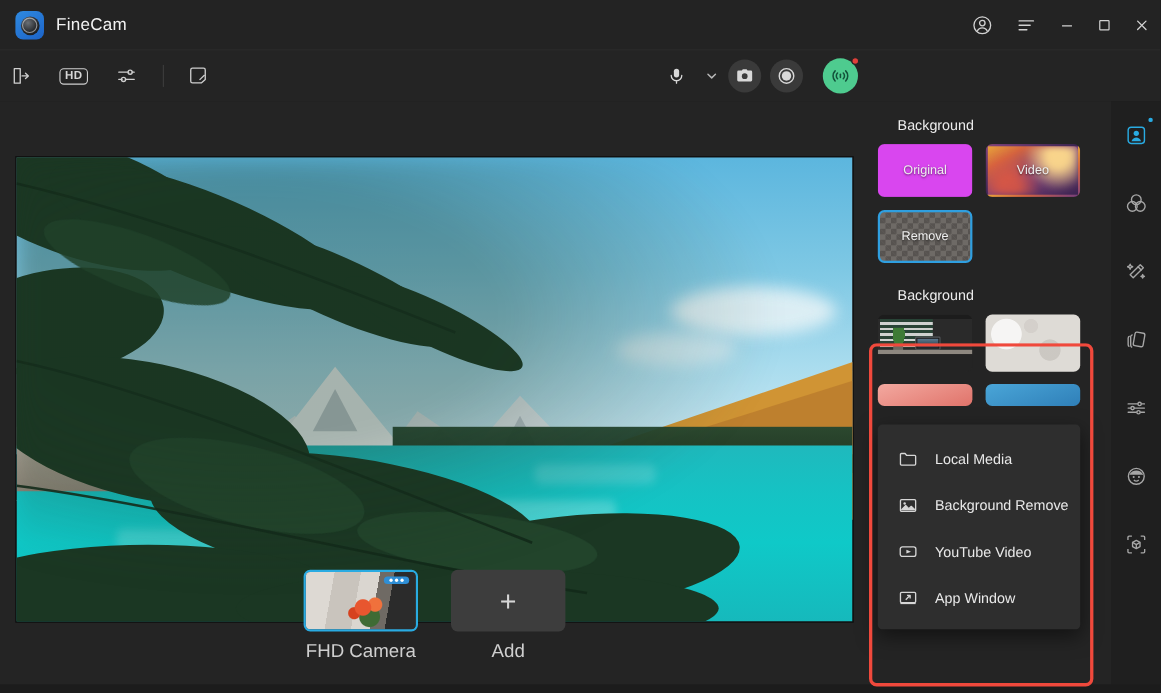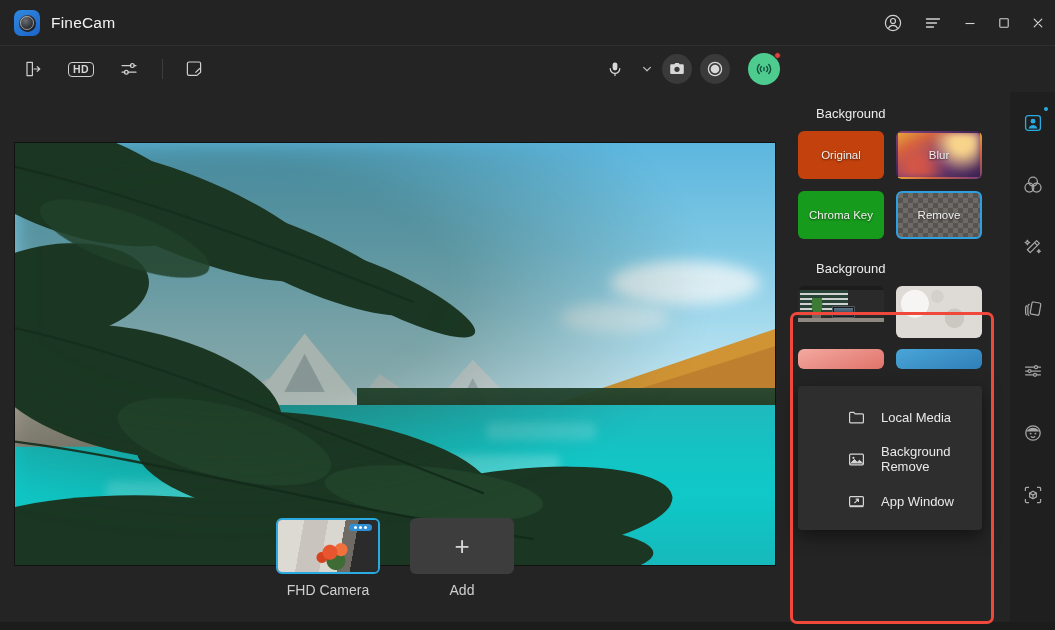--- a/index.html
+++ b/index.html
@@ -27,21 +27,21 @@
   .app-title{ font-size:15.5px; color:#f2f2f2; margin-left:11px; letter-spacing:.2px; }
   .tb-spacer{ flex:1; }
   .tb-btns{ display:flex; align-items:center; height:46px; }
   .tb-btn{ width:34px; height:46px; display:flex; align-items:center; justify-content:center;
            color:#d2d2d2; }
   .tb-btn svg{ display:block; }
   .tb-btn.wide{ width:40px; }
 
   
   .toolbar{ height:46px; flex:0 0 46px; display:flex; align-items:center; position:relative;
-            background:#242424; padding-left:16px; }
+            background:#242424; padding-left:2px; }
   .tool{ width:34px; height:30px; display:flex; align-items:center; justify-content:center;
          color:#cfcfcf; margin-right:14px; border-radius:5px; }
   .hd-badge{ border:1.6px solid #cfcfcf; border-radius:4px; font-size:10.5px; font-weight:bold;
              padding:1px 4px 1.5px; letter-spacing:.3px; line-height:1; color:#d6d6d6; }
   .tb-divider{ width:1px; height:20px; background:#3d3d3d; margin:0 14px 0 2px; }
 
   .tool-right{ position:absolute; left:600px; top:0; height:46px; display:flex; align-items:center; }
   .rbtn{ width:30px; height:30px; border-radius:50%; background:#3a3a3a; display:flex;
          align-items:center; justify-content:center; color:#d8d8d8; margin-right:8px; }
   .rbtn.flat{ background:transparent; }
@@ -76,21 +76,21 @@
 
   .sel-border{ position:absolute; inset:0; border:2px solid transparent; pointer-events:none; }
 
   
   .camstrip{ position:absolute; left:0; right:0; bottom:8px; height:96px;
              display:flex; justify-content:center; align-items:flex-start; gap:18px; }
   .camitem{ display:flex; flex-direction:column; align-items:center; width:116px; }
   .camthumb{ width:104px; height:56px; border-radius:6px; position:relative; overflow:hidden;
              border:2px solid transparent; background:#3a3a3a; }
   .camthumb.selected{ border-color:#29abe2; }
-  .camlabel{ font-size:14px; color:#cfcfcf; margin-top:8px; }
+  .camlabel{ font-size:17px; color:#cfcfcf; margin-top:8px; }
   .dots-badge{ position:absolute; top:4px; right:6px; background:#2f8fd6; border-radius:7px;
                padding:2px 5px; display:flex; gap:2px; align-items:center; }
   .dots-badge i{ width:3px; height:3px; background:#fff; border-radius:50%; display:block; }
   .addtile{ width:104px; height:56px; border-radius:6px; background:#3d3d3d;
             display:flex; align-items:center; justify-content:center; color:#d6d6d6; font-size:26px;
             font-weight:300; line-height:1; }
   .flowerthumb{ position:absolute; inset:0;
        background:
          radial-gradient(circle at 52% 62%, #e8562f 0 7px, transparent 8px),
          radial-gradient(circle at 63% 57%, #f0713c 0 6px, transparent 7px),
@@ -100,21 +100,21 @@
   }
 
   
   .rpanel{ width:220px; flex:0 0 220px; background:#242424; padding:14px 0 0 8px; position:relative; }
   .sec-title{ font-size:13px; color:#ececec; margin:0 0 10px 18px; }
   .sec-title.second{ margin-top:22px; }
   .row2{ display:flex; gap:12px; }
   .card{ width:86px; height:48px; border-radius:6px; position:relative; overflow:hidden;
          display:flex; align-items:center; justify-content:center; border:2px solid transparent; }
   .card span{ position:relative; z-index:3; font-size:11.5px; color:#f0f0f0; text-shadow:0 1px 2px rgba(0,0,0,.6); }
-  .card.original{ background:#c2410c; }
+  .card.original{ background:#d946ef; }
   .card.blur{ background:linear-gradient(150deg,#e8a23a 0%, #d4643f 22%, #7a3f7a 52%, #3a2350 100%); }
   .card.blur:before{ content:""; position:absolute; inset:0;
      background:radial-gradient(circle at 78% 22%, rgba(255,220,140,.95) 0 14%, transparent 42%),
                 radial-gradient(circle at 24% 82%, rgba(230,90,60,.8) 0 12%, transparent 40%);
      filter:blur(3px); }
   .card.chroma{ background:#179b1c; }
   .card.remove{ border-color:#2f9fe0;
      background-color:#6e6a66;
      background-image:linear-gradient(45deg,#575350 25%,transparent 25%,transparent 75%,#575350 75%),
                       linear-gradient(45deg,#575350 25%,transparent 25%,transparent 75%,#575350 75%);
@@ -146,21 +146,21 @@
        radial-gradient(circle at 68% 62%, rgba(190,186,180,.7) 0 14%, transparent 15%),
        radial-gradient(circle at 48% 20%, rgba(200,196,190,.6) 0 10%, transparent 11%);
      opacity:.8; }
   .bgthumb.partial{ height:20px; }
   .bg-pink{ background:linear-gradient(160deg,#f3a9a0,#e0736a); }
   .bg-blue{ background:linear-gradient(160deg,#4aa6d8,#2f7fb8); }
 
   
   .menu{ position:absolute; left:8px; top:294px; width:184px; background:#2e2e2e;
          border-radius:4px; padding:10px 0 8px; box-shadow:0 6px 18px rgba(0,0,0,.5); z-index:40; }
-  .mitem{ display:flex; align-items:center; height:42px; padding:0 0 0 16px; color:#e4e4e4;margin-left:31px; }
+  .mitem{ display:flex; align-items:center; height:42px; padding:0 0 0 16px; color:#e4e4e4; }
   .mitem .mi-ic{ width:22px; height:22px; display:flex; align-items:center; justify-content:center;
                  color:#d6d6d6; flex:0 0 22px; }
   .mitem .mi-tx{ font-size:13px; margin-left:14px; color:#e9e9e9; }
 
   .redbox{ position:absolute; left:790px; top:312px; width:204px; height:312px;
            border:3px solid #f0493c; border-radius:7px; z-index:60; pointer-events:none; }
 
   
   .rail{ width:45px; flex:0 0 45px; background:#1f1f1f; display:flex; flex-direction:column;
          align-items:center; padding-top:14px; position:relative; }
@@ -360,27 +360,24 @@
     </div>
 
     <div class="rpanel">
       <div class="sec-title">Background</div>
 
       <div class="row2" style="margin-bottom:12px;">
         <div class="card original">
           <span>Original</span>
         </div>
         <div class="card blur">
-          <span>Blur</span>
+          <span>Video</span>
         </div>
       </div>
       <div class="row2">
-        <div class="card chroma">
-          <span>Chroma Key</span>
-        </div>
         <div class="card remove">
           <span>Remove</span>
         </div>
       </div>
 
       <div class="sec-title second">Background</div>
 
       <div class="bgrow">
         <div class="bgthumb bg-office">
           <div class="plant"></div>
@@ -413,20 +410,29 @@
               <rect x="2.6" y="4.2" width="13.8" height="10.6" rx="1"></rect>
               <circle cx="6.4" cy="7.8" r="1.1" fill="currentColor" stroke="none"></circle>
               <path d="M3.4 13.6l4-4.2 2.8 3 2.2-2.2 3.6 3.4" fill="currentColor" stroke="currentColor" stroke-width="1"></path>
             </svg>
           </span>
           <span class="mi-tx">Background Remove</span>
         </div>
         <div class="mitem">
           <span class="mi-ic">
             <svg width="19" height="19" viewBox="0 0 19 19" fill="none" stroke="currentColor" stroke-width="1.2" stroke-linejoin="round">
+              <rect x="2.4" y="5.2" width="14.2" height="8.6" rx="2"></rect>
+              <polygon points="8,7.8 12.2,9.5 8,11.2" fill="currentColor" stroke="none"></polygon>
+            </svg>
+          </span>
+          <span class="mi-tx">YouTube Video</span>
+        </div>
+        <div class="mitem">
+          <span class="mi-ic">
+            <svg width="19" height="19" viewBox="0 0 19 19" fill="none" stroke="currentColor" stroke-width="1.2" stroke-linejoin="round">
               <rect x="2.6" y="4.6" width="13.8" height="9.2" rx="1"></rect>
               <path d="M2.6 14.6h13.8"></path>
               <path d="M7.4 11.2l4-4M8.6 7.2h2.8v2.8" fill="none" stroke="currentColor" stroke-width="1.2"></path>
             </svg>
           </span>
           <span class="mi-tx">App Window</span>
         </div>
 
       </div>
     </div>

